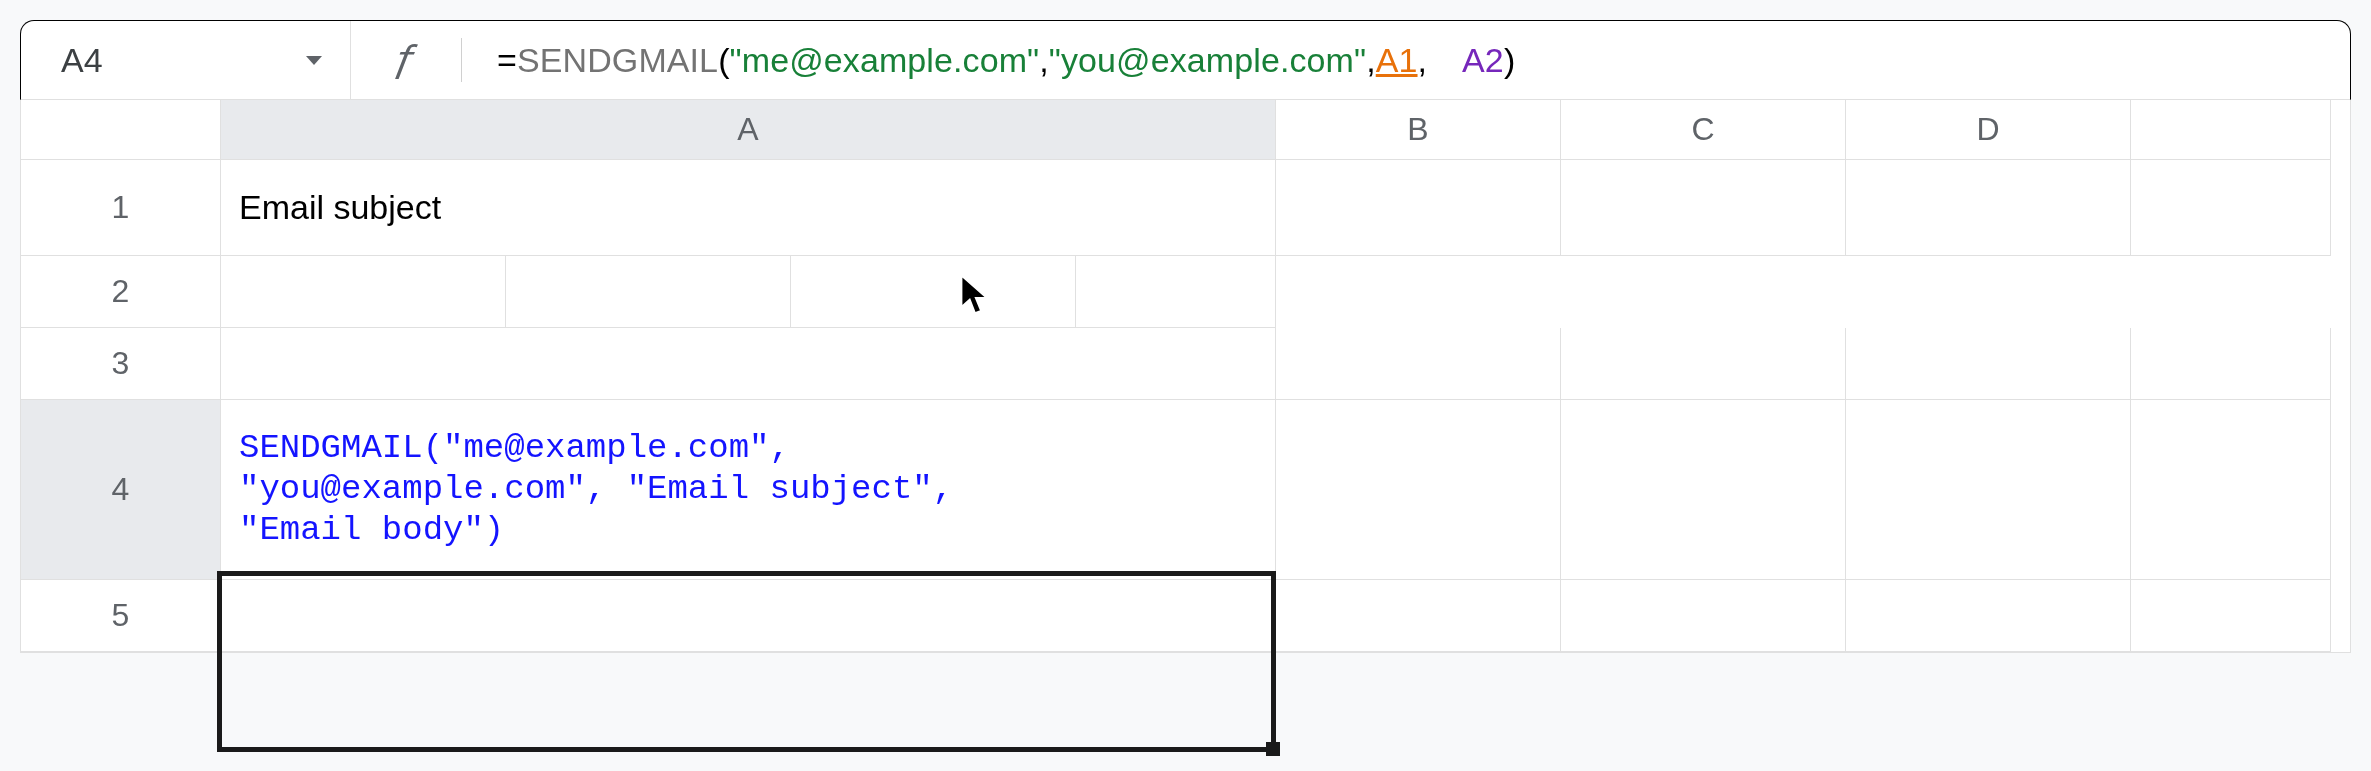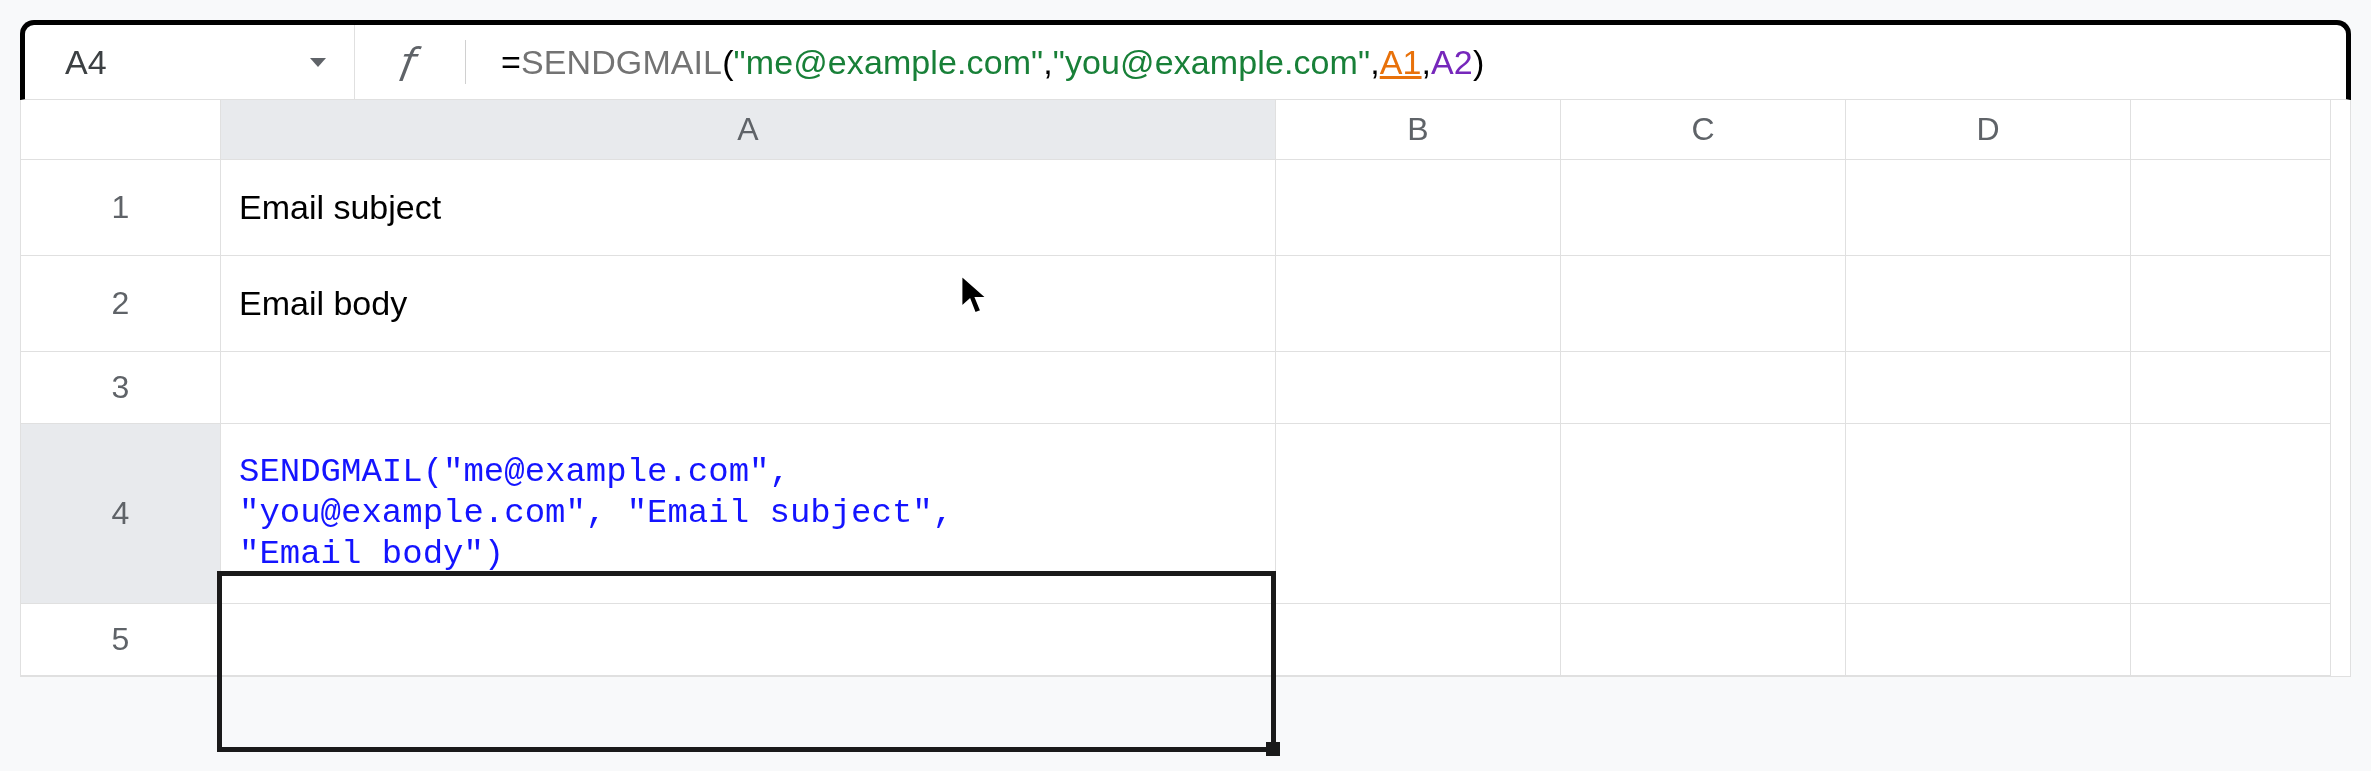--- a/index.html
+++ b/index.html
@@ -18,21 +18,21 @@
     width: 2371px;
     height: 771px;
   }
 
   
   .formula-bar {
     display: flex;
     align-items: center;
     height: 80px;
     background: #fff;
-    border: 5px solid #000000;
+    border: 1px solid #000000;
     border-top-left-radius: 14px;
     border-top-right-radius: 14px;
     border-bottom: 1px solid #e0e0e0;
   }
   .name-box {
     display: flex;
     align-items: center;
     justify-content: space-between;
     padding: 0 28px 0 40px;
     width: 330px;
@@ -74,21 +74,21 @@
   .formula-input {
     font-size: 34px;
     font-family: Arial, Helvetica, sans-serif;
     color: #000;
     white-space: nowrap;
     letter-spacing: 0.1px;
   }
   .formula-input .fn { color: #737373; }
   .formula-input .str { color: #188038; }
   .formula-input .refA1 { color: #e8710a; text-decoration: underline; }
-  .formula-input .refA2 { color: #7627bb; }
+  .formula-input .refA2 { color: #7627bb; margin-left: 35px; }
   .formula-input .punct { color: #000; }
 
   
   .grid {
     background: #fff;
     border-left: 1px solid #e0e0e0;
     border-right: 1px solid #e0e0e0;
     border-bottom: 1px solid #e0e0e0;
   }
   .grid-row {
@@ -239,23 +239,20 @@
       <div class="cell colB"></div>
       <div class="cell colC"></div>
       <div class="cell colD"></div>
       <div class="cell colE"></div>
     </div>
 
     <div class="grid-row data-row">
       <div class="row-header">
           <span>2</span>
         </div>
-      <div class="cell colA">
-          <span>Email body</span>
-        </div>
       <div class="cell colB"></div>
       <div class="cell colC"></div>
       <div class="cell colD"></div>
       <div class="cell colE"></div>
     </div>
 
     <div class="grid-row data-row">
       <div class="row-header">
           <span>3</span>
         </div>

